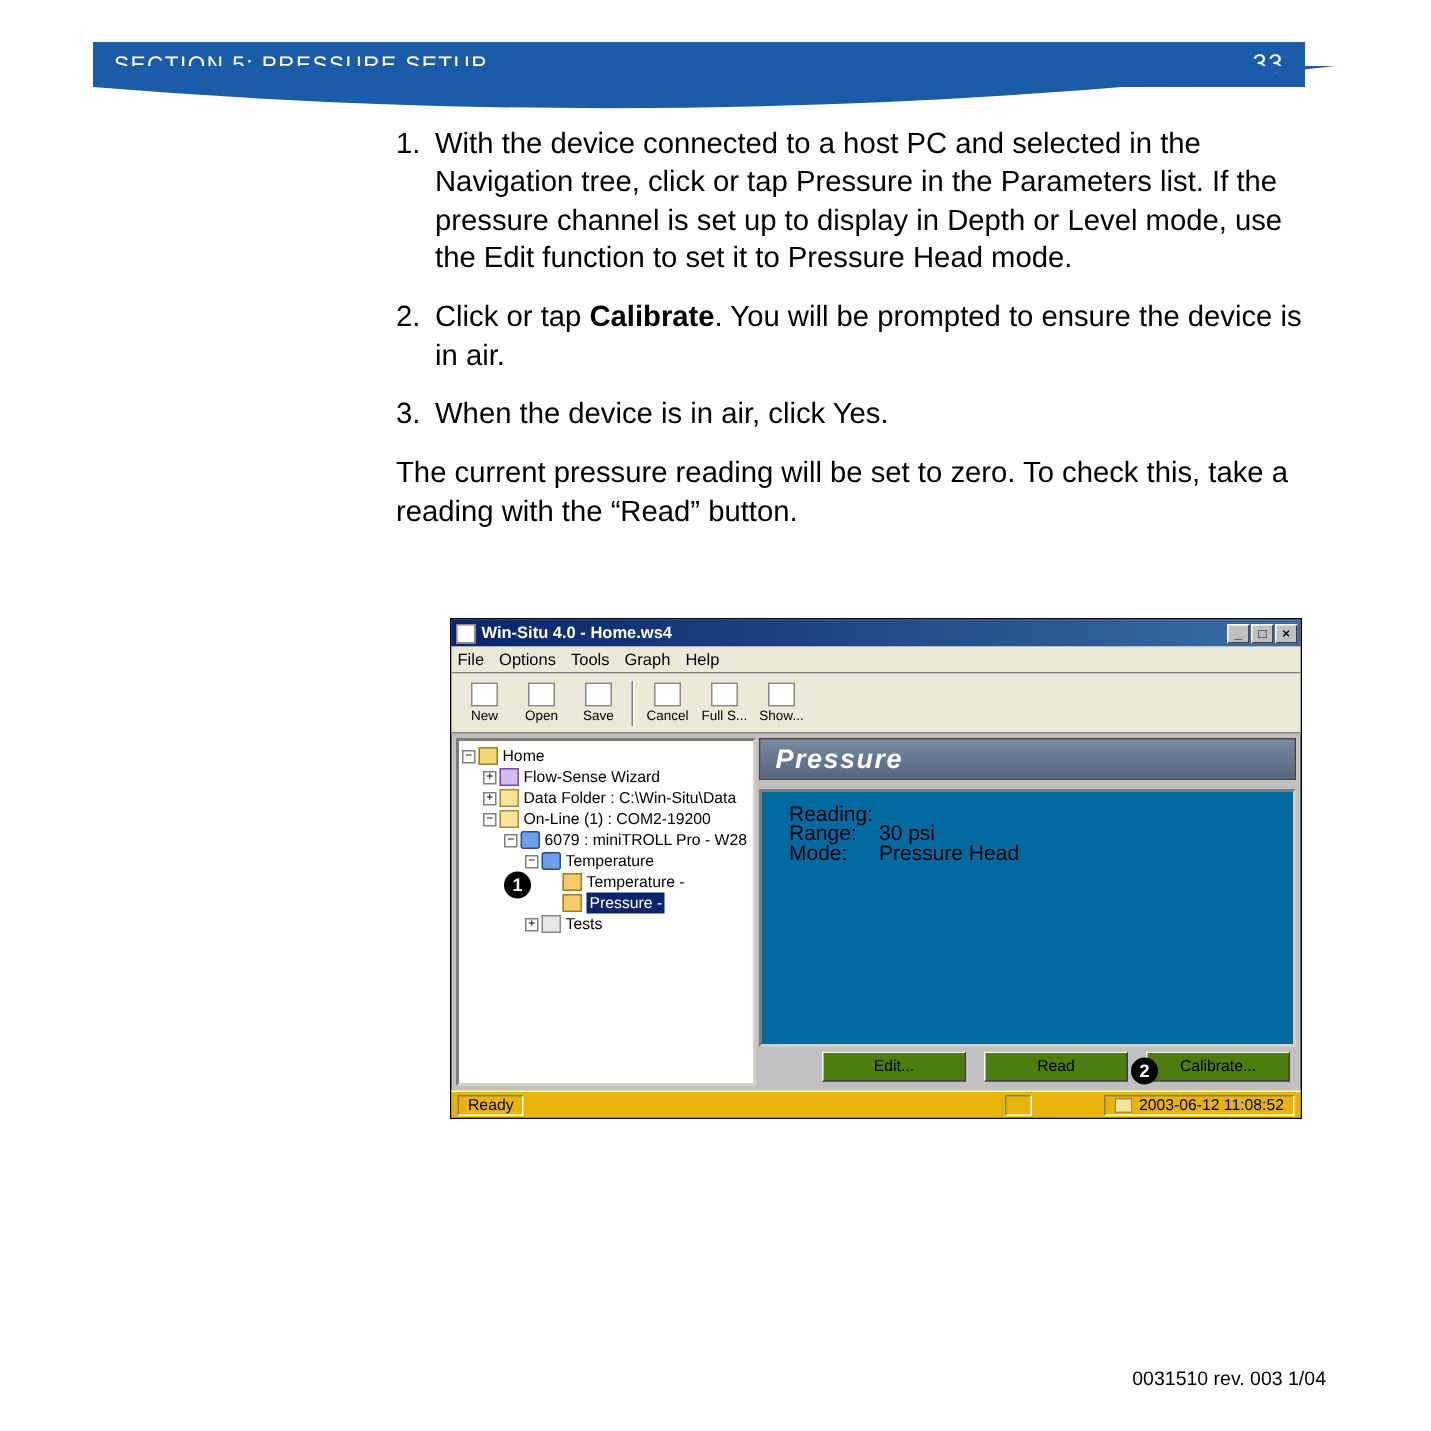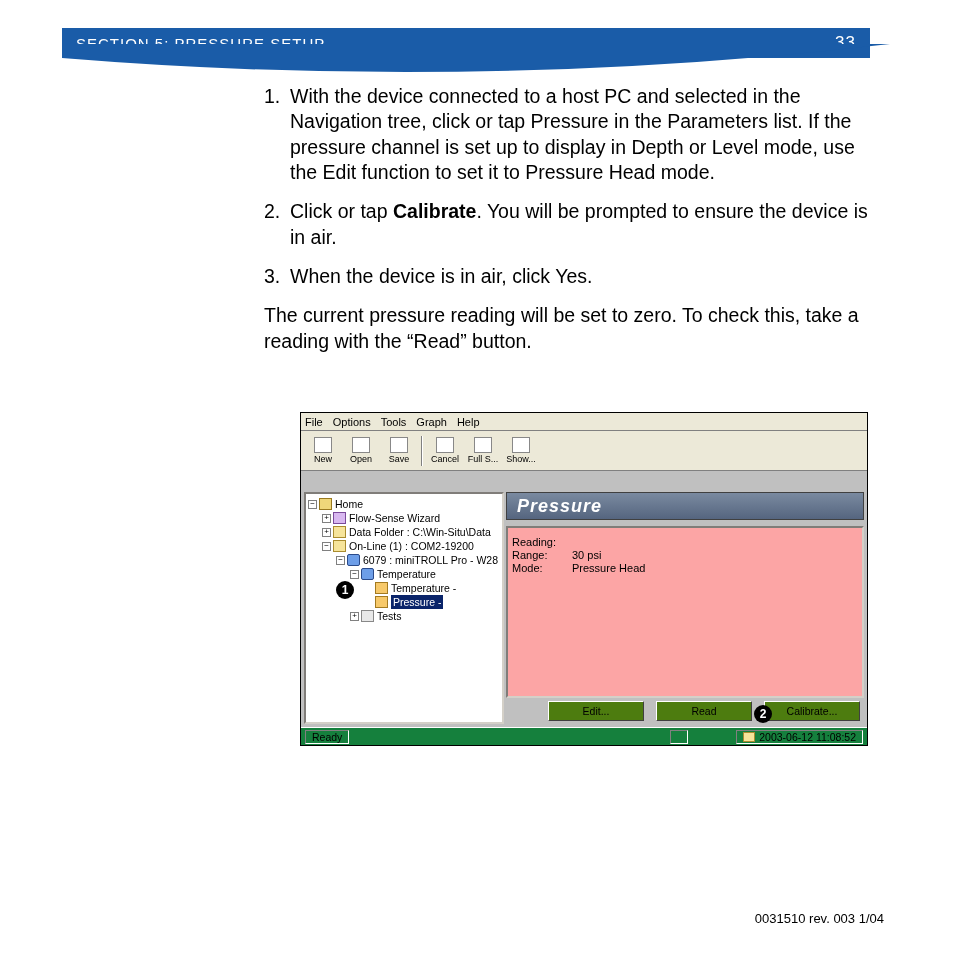--- a/index.html
+++ b/index.html
@@ -158,44 +158,44 @@
     font-weight:bold;
     font-style:italic;
     letter-spacing:1px;
     display:flex; align-items:center;
     padding-left:10px;
     font-family: Arial, sans-serif;
     border:1px solid #404040;
   }
   .panel-body {
     flex:1;
-    background:#fca5a5;
+    background:#0369a1;
     border:2px inset #d4d0c8;
     margin-top:6px;
-    padding:8px 4px;
-    font-size:11px;
+    padding:8px 18px;
+    font-size:14px;
     position:relative;
   }
   .kv-row{display:flex;line-height:13px;}
   .kv-row .k{width:60px;}
   .panel-buttons{
     height:26px; display:flex; align-items:center; justify-content:flex-end;
     gap:12px; padding:0 4px;
   }
   .wbtn{
     width:96px;height:20px;
     background:#4d7c0f;
     border:1px solid #fff;
     border-right-color:#404040;border-bottom-color:#404040;
     font-size:10.5px;
     display:flex;align-items:center;justify-content:center;
   }
   .statusbar{
     position:absolute; bottom:0; left:0; right:0; height:18px;
-    background:#15803d;
+    background:#eab308;
     border-top:1px solid #fff;
     display:flex; align-items:center;
     font-size:10.5px;
     padding:0 4px;
   }
   .statusbar .cell{
     border:1px solid #808080;
     border-top-color:#808080;border-left-color:#808080;
     border-right-color:#fff;border-bottom-color:#fff;
     padding:0 6px;height:14px;display:flex;align-items:center;
@@ -242,20 +242,29 @@
     <li>
       <span class="num">3.</span>
       <span>When the device is in air, click Yes.</span>
     </li>
   </ol>
   <p style="padding-left:0px;">The current pressure reading will be set to zero. To check this, take a reading with the “Read” button.</p>
 </div>
 
 <div class="screenshot">
 
+  <div class="titlebar">
+    <span class="app-icon"></span>
+    <span>Win-Situ 4.0 - Home.ws4</span>
+    <div class="win-controls">
+      <div class="win-btn">_</div>
+      <div class="win-btn">□</div>
+      <div class="win-btn">×</div>
+    </div>
+  </div>
 
   <div class="menubar">
     <span>File</span>
     <span>Options</span>
     <span>Tools</span>
     <span>Graph</span>
     <span>Help</span>
   </div>
 
   <div class="toolbar">

